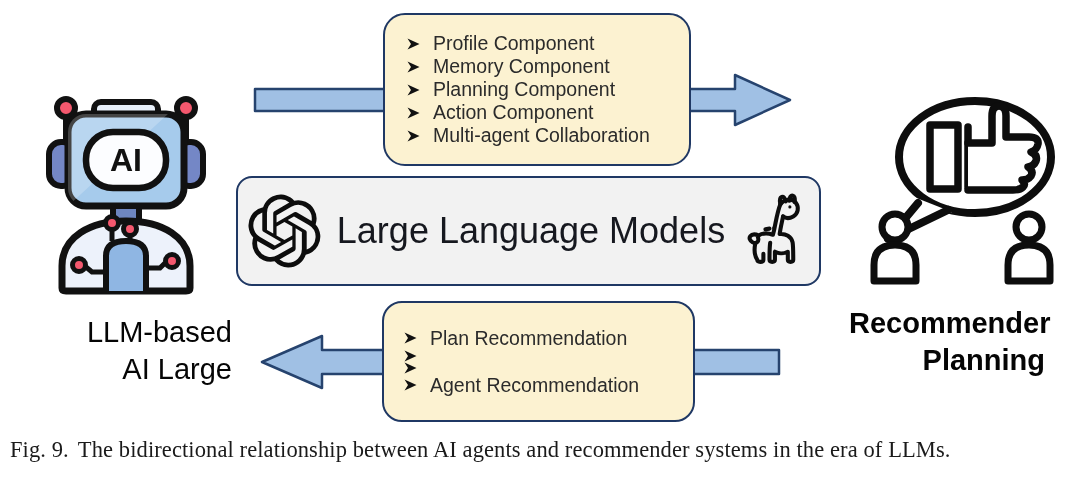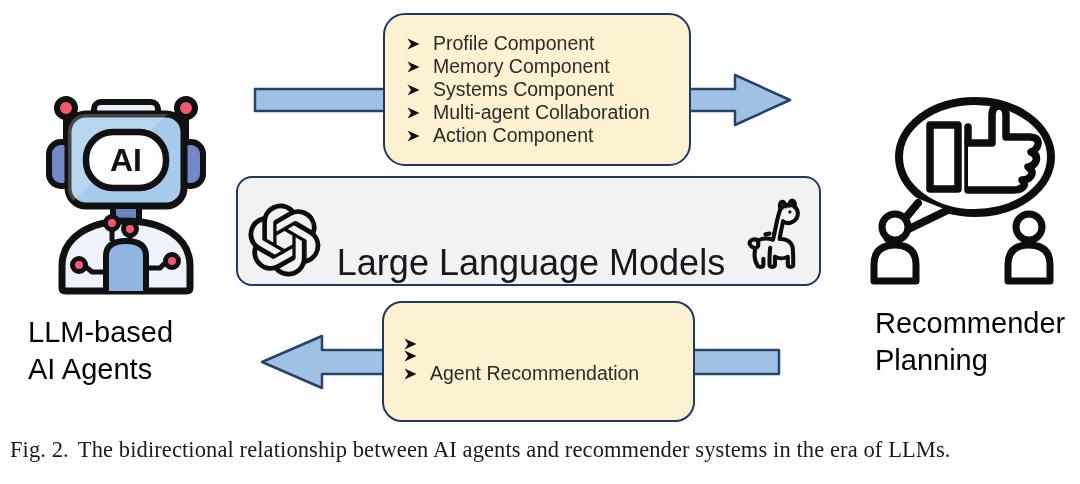--- a/index.html
+++ b/index.html
@@ -12,21 +12,21 @@
   
   .list-box{background:#fcf2d1;border:2.5px solid #1f3864;border-radius:22px;
             display:flex;flex-direction:column;justify-content:center;padding:4px 10px 4px 18px;}
   .list-item{display:flex;align-items:center;font-size:19.5px;color:#2b2b2b;}
   .bullet{flex:0 0 auto;margin:0 13px 0 2px;display:inline-block;}
   
   .center-box{background:#f2f2f2;border:2.5px solid #1f3864;border-radius:16px;
               display:flex;align-items:center;justify-content:center;gap:16px;padding:0 10px;}
   .center-label{font-size:36px;color:#16181f;white-space:nowrap;}
   
-  .entity-label{text-align:left;font-size:29px;line-height:37px;color:#050505;z-index:2;}
+  .entity-label{text-align:right;font-size:29px;line-height:37px;color:#050505;z-index:2;}
   .entity-label span{display:block;}
   
   .caption{font-family:"Liberation Serif",serif;font-size:22.5px;color:#1a1a1a;
            white-space:nowrap;letter-spacing:0.1px;}
   .caption .cap-label{margin-right:9px;}
   svg{display:block;}
 </style>
 </head>
 <body>
 
@@ -50,37 +50,37 @@
     <div class="list-item">
       <svg class="bullet" width="13" height="12" viewBox="0 0 13 12">
           <path d="M0.5,0.5 L12.5,6 L0.5,11.5 L4,6 Z" fill="#111"></path>
         </svg>
       <span>Memory Component</span>
     </div>
     <div class="list-item">
       <svg class="bullet" width="13" height="12" viewBox="0 0 13 12">
           <path d="M0.5,0.5 L12.5,6 L0.5,11.5 L4,6 Z" fill="#111"></path>
         </svg>
-      <span>Systems Component</span>
+      <span>Planning Component</span>
+    </div>
+    <div class="list-item">
+      <svg class="bullet" width="13" height="12" viewBox="0 0 13 12">
+          <path d="M0.5,0.5 L12.5,6 L0.5,11.5 L4,6 Z" fill="#111"></path>
+        </svg>
+      <span>Action Component</span>
     </div>
     <div class="list-item">
       <svg class="bullet" width="13" height="12" viewBox="0 0 13 12">
           <path d="M0.5,0.5 L12.5,6 L0.5,11.5 L4,6 Z" fill="#111"></path>
         </svg>
       <span>Multi-agent Collaboration</span>
     </div>
-    <div class="list-item">
-      <svg class="bullet" width="13" height="12" viewBox="0 0 13 12">
-          <path d="M0.5,0.5 L12.5,6 L0.5,11.5 L4,6 Z" fill="#111"></path>
-        </svg>
-      <span>Action Component</span>
-    </div>
-  </div>
-
-  <div class="abs box center-box" style="left:236px;top:176px;width:585px;height:110px;align-items:flex-end;">
+  </div>
+
+  <div class="abs box center-box" style="left:236px;top:176px;width:585px;height:110px;">
 
     <svg width="88" height="88" viewBox="0 0 24 24">
       <path fill="#0d0d0d" d="M22.2819 9.8211a5.9847 5.9847 0 0 0-.5157-4.9108 6.0462 6.0462 0 0 0-6.5098-2.9A6.0651 6.0651 0 0 0 4.9807 4.1818a5.9847 5.9847 0 0 0-3.9977 2.9 6.0462 6.0462 0 0 0 .7427 7.0966 5.98 5.98 0 0 0 .511 4.9107 6.051 6.051 0 0 0 6.5146 2.9001A5.9847 5.9847 0 0 0 13.2599 24a6.0557 6.0557 0 0 0 5.7718-4.2058 5.9894 5.9894 0 0 0 3.9977-2.9001 6.0557 6.0557 0 0 0-.7475-7.073zM13.2599 22.4301a4.4755 4.4755 0 0 1-2.8764-1.0408l.1419-.0804 4.7783-2.7582a.7948.7948 0 0 0 .3927-.6813v-6.7369l2.02 1.1686a.071.071 0 0 1 .038.0615v5.5826a4.504 4.504 0 0 1-4.4945 4.4944zm-9.6607-4.1254a4.4708 4.4708 0 0 1-.5346-3.0137l.142.0852 4.783 2.7582a.7712.7712 0 0 0 .7806 0l5.8428-3.3685v2.3324a.0804.0804 0 0 1-.0332.0615L9.74 19.9502a4.4992 4.4992 0 0 1-6.1408-1.6464zM2.3408 7.8956a4.485 4.485 0 0 1 2.3655-1.9728V11.6a.7664.7664 0 0 0 .3879.6765l5.8144 3.3543-2.0201 1.1685a.0757.0757 0 0 1-.071 0l-4.8303-2.7865A4.504 4.504 0 0 1 2.3408 7.8956zm16.5963 3.8558L13.1038 8.364 15.1192 7.2a.0757.0757 0 0 1 .071 0l4.8303 2.7913a4.4944 4.4944 0 0 1-.6765 8.1042v-5.6772a.79.79 0 0 0-.407-.667zm2.0107-3.0231l-.142-.0852-4.7735-2.7818a.7759.7759 0 0 0-.7854 0L9.409 9.2297V6.8974a.0662.0662 0 0 1 .0284-.0615l4.8303-2.7866a4.4992 4.4992 0 0 1 6.6802 4.66zM8.3065 12.863l-2.02-1.1638a.0804.0804 0 0 1-.038-.0567V6.0742a4.4992 4.4992 0 0 1 7.3757-3.4537l-.142.0805L8.704 5.459a.7948.7948 0 0 0-.3927.6813zm1.0976-2.3654l2.602-1.4998 2.6069 1.4998v2.9994l-2.5974 1.4997-2.6067-1.4997Z"></path>
     </svg>
     <span class="center-label">Large Language Models</span>
 
     <svg width="82" height="96" viewBox="0 0 100 115" fill="none" stroke="#0d0d0d" stroke-width="6" stroke-linecap="round" stroke-linejoin="round">
       <path d="M58,18 C55,6 64,3 66,14"></path>
       <path d="M71,13 C72,1 81,4 79,15"></path>
       <path d="M58,18 C64,10 76,9 81,16 C86,23 84,32 77,36 C72,39 66,39 62,36"></path>
@@ -91,20 +91,26 @@
       <path d="M36,55 L42,54"></path>
       <circle cx="48" cy="53" r="2" fill="#0d0d0d" stroke="none"></circle>
     </svg>
   </div>
 
   <div class="abs box list-box" style="left:382px;top:301px;width:313px;height:121px;border-radius:20px;">
     <div class="list-item">
       <svg class="bullet" width="13" height="12" viewBox="0 0 13 12">
           <path d="M0.5,0.5 L12.5,6 L0.5,11.5 L4,6 Z" fill="#111"></path>
         </svg>
+      <span>Plan Recommendation</span>
+    </div>
+    <div class="list-item">
+      <svg class="bullet" width="13" height="12" viewBox="0 0 13 12">
+          <path d="M0.5,0.5 L12.5,6 L0.5,11.5 L4,6 Z" fill="#111"></path>
+        </svg>
     </div>
     <div class="list-item">
       <svg class="bullet" width="13" height="12" viewBox="0 0 13 12">
           <path d="M0.5,0.5 L12.5,6 L0.5,11.5 L4,6 Z" fill="#111"></path>
         </svg>
     </div>
     <div class="list-item">
       <svg class="bullet" width="13" height="12" viewBox="0 0 13 12">
           <path d="M0.5,0.5 L12.5,6 L0.5,11.5 L4,6 Z" fill="#111"></path>
         </svg>
@@ -148,21 +154,21 @@
         <path d="M100,188 L114,188 L119,183"></path>
     </g>
     <circle cx="66" cy="143" r="6.5" fill="#f4586e" stroke="#111" stroke-width="5"></circle>
     <circle cx="84" cy="149" r="6.5" fill="#f4586e" stroke="#111" stroke-width="5"></circle>
     <circle cx="33" cy="185" r="6.5" fill="#f4586e" stroke="#111" stroke-width="5"></circle>
     <circle cx="126" cy="181" r="6.5" fill="#f4586e" stroke="#111" stroke-width="5"></circle>
   </svg>
 
   <div class="abs entity-label" style="left:28px;top:314px;width:204px;">
     <span>LLM-based</span>
-    <span>AI Agents</span>
+    <span>AI Large</span>
   </div>
 
   <svg class="abs" style="left:862px;top:85px;" width="200" height="200" viewBox="0 0 200 200">
 
     <ellipse cx="113" cy="72" rx="76" ry="56" fill="#fff" stroke="#0d0d0d" stroke-width="8"></ellipse>
     <path d="M52,112 L26,154 L90,127 Z" fill="#fff" stroke="none"></path>
     <path d="M56,118 L26,154 L86,125" fill="none" stroke="#0d0d0d" stroke-width="8" stroke-linejoin="round" stroke-linecap="round"></path>
 
     <g fill="#fff" stroke="#0d0d0d" stroke-width="7.5" stroke-linejoin="round" stroke-linecap="round">
       <rect x="68" y="40" width="28" height="64" fill="#fff"></rect>
@@ -173,22 +179,22 @@
     <g fill="#fff" stroke="#0d0d0d" stroke-width="7" stroke-linejoin="round">
       <circle cx="33" cy="142" r="13"></circle>
       <path d="M12,196 L12,180 Q12,160 33,160 Q54,160 54,180 L54,196 Z"></path>
     </g>
     <g fill="#fff" stroke="#0d0d0d" stroke-width="7" stroke-linejoin="round">
       <circle cx="167" cy="142" r="13"></circle>
       <path d="M146,196 L146,180 Q146,160 167,160 Q188,160 188,180 L188,196 Z"></path>
     </g>
   </svg>
 
-  <div class="abs entity-label" style="left:875px;top:305px;width:196px;">
+  <div class="abs entity-label" style="left:849px;top:305px;width:196px;font-weight:bold;">
     <span>Recommender</span>
     <span>Planning</span>
   </div>
 
   <div class="abs caption" style="left:10px;top:437px;">
-    <span class="cap-label">Fig. 2.</span><span>The bidirectional relationship between AI agents and recommender systems in the era of LLMs.</span>
+    <span class="cap-label">Fig. 9.</span><span>The bidirectional relationship between AI agents and recommender systems in the era of LLMs.</span>
   </div>
 
 </div>
 
 </body></html>

